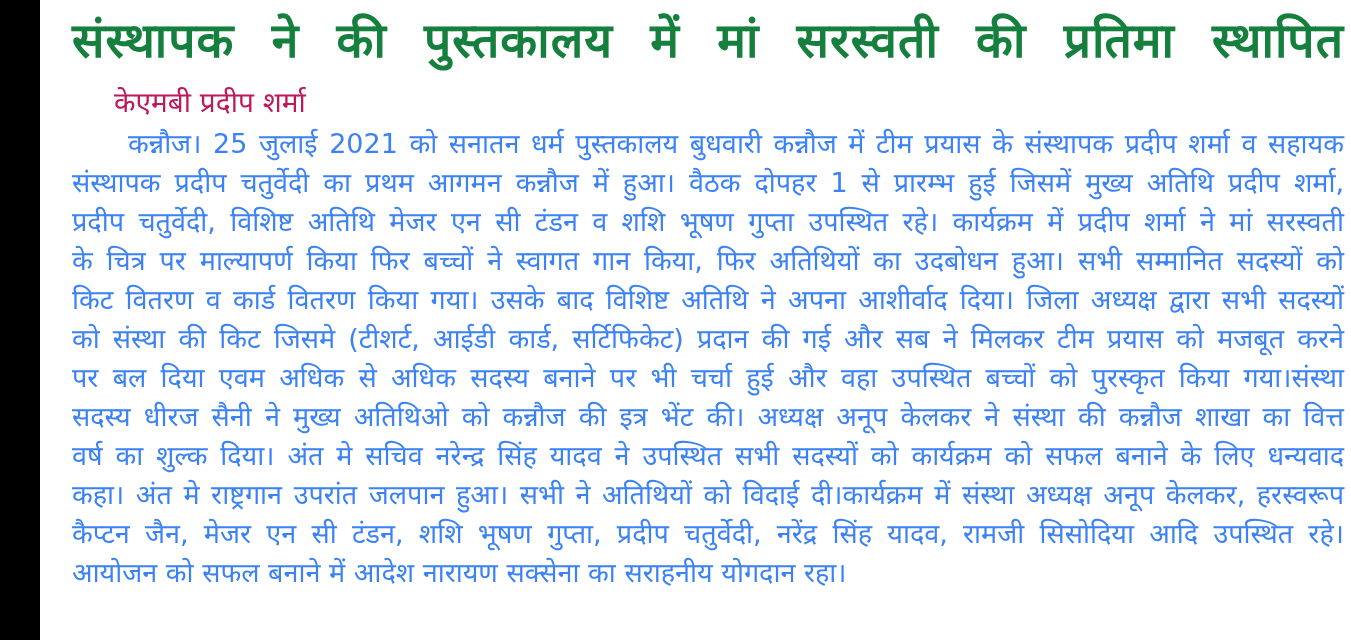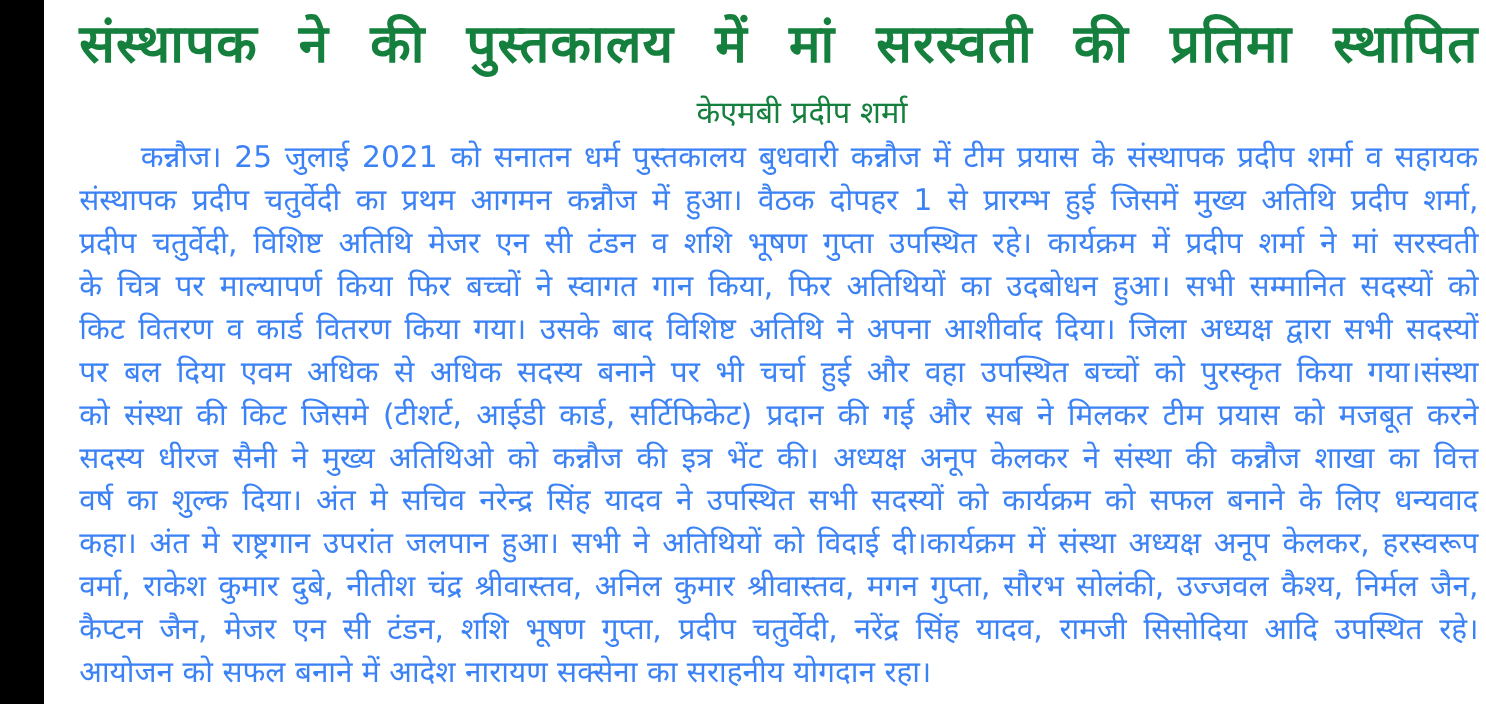--- a/index.html
+++ b/index.html
@@ -37,22 +37,21 @@
     color: #15803d;
     text-align: justify;
     text-align-last: justify;
     margin: 0 0 8px 0;
     white-space: nowrap;
   }
   .byline {
     font-size: 28px;
     line-height: 38px;
     padding-left: 42px;
-    color: #15803d;
-    text-align: center;
+    color: #be185d;
   }
   .body-text {
     margin-top: 2px;
   }
   .body-line {
     font-size: 27px;
     line-height: 39px;
     color: #3b82f6;
     text-align: justify;
     text-align-last: justify;
@@ -73,22 +72,21 @@
 
 <div class="clip">
   <h1 class="headline">संस्थापक ने की पुस्तकालय में मां सरस्वती की प्रतिमा स्थापित</h1>
   <div class="byline">केएमबी प्रदीप शर्मा</div>
   <div class="body-text">
     <div class="body-line first">कन्नौज। 25 जुलाई 2021 को सनातन धर्म पुस्तकालय बुधवारी कन्नौज में टीम प्रयास  के संस्थापक प्रदीप शर्मा व सहायक</div>
     <div class="body-line">संस्थापक प्रदीप चतुर्वेदी का प्रथम आगमन कन्नौज में हुआ। वैठक दोपहर 1 से प्रारम्भ हुई जिसमें मुख्य अतिथि प्रदीप शर्मा,</div>
     <div class="body-line">प्रदीप चतुर्वेदी, विशिष्ट अतिथि मेजर एन सी टंडन व शशि भूषण गुप्ता उपस्थित रहे। कार्यक्रम में प्रदीप शर्मा ने मां सरस्वती</div>
     <div class="body-line">के चित्र पर माल्यापर्ण किया फिर बच्चों ने स्वागत गान किया, फिर अतिथियों का उदबोधन हुआ। सभी सम्मानित सदस्यों को</div>
     <div class="body-line">किट वितरण व कार्ड वितरण किया गया। उसके बाद विशिष्ट अतिथि ने अपना आशीर्वाद दिया। जिला अध्यक्ष द्वारा सभी सदस्यों</div>
+    <div class="body-line">को संस्था की किट जिसमे (टीशर्ट, आईडी कार्ड, सर्टिफिकेट) प्रदान की गई और सब ने मिलकर टीम प्रयास को मजबूत करने</div>
     <div class="body-line">पर बल दिया एवम अधिक से अधिक सदस्य बनाने पर भी चर्चा हुई और वहा उपस्थित बच्चों को पुरस्कृत किया गया।संस्था</div>
-    <div class="body-line">को संस्था की किट जिसमे (टीशर्ट, आईडी कार्ड, सर्टिफिकेट) प्रदान की गई और सब ने मिलकर टीम प्रयास को मजबूत करने</div>
     <div class="body-line">सदस्य धीरज सैनी ने मुख्य अतिथिओ को कन्नौज की इत्र भेंट की। अध्यक्ष अनूप केलकर ने संस्था की कन्नौज शाखा का वित्त</div>
     <div class="body-line">वर्ष का शुल्क दिया। अंत मे सचिव नरेन्द्र सिंह यादव ने उपस्थित सभी सदस्यों को कार्यक्रम को सफल बनाने के लिए धन्यवाद</div>
     <div class="body-line">कहा। अंत मे राष्ट्रगान उपरांत जलपान हुआ। सभी ने अतिथियों को विदाई दी।कार्यक्रम में संस्था अध्यक्ष अनूप केलकर, हरस्वरूप</div>
-    <div class="body-line">वर्मा, राकेश कुमार दुबे, नीतीश चंद्र श्रीवास्तव, अनिल कुमार श्रीवास्तव, मगन गुप्ता, सौरभ सोलंकी, उज्जवल कैश्य, निर्मल जैन,</div>
     <div class="body-line">कैप्टन जैन, मेजर एन सी टंडन, शशि भूषण गुप्ता, प्रदीप चतुर्वेदी, नरेंद्र सिंह यादव, रामजी सिसोदिया आदि उपस्थित रहे।</div>
     <div class="body-line last">आयोजन को सफल बनाने में आदेश नारायण सक्सेना का सराहनीय योगदान रहा।</div>
   </div>
 </div>
 
 </body></html>

